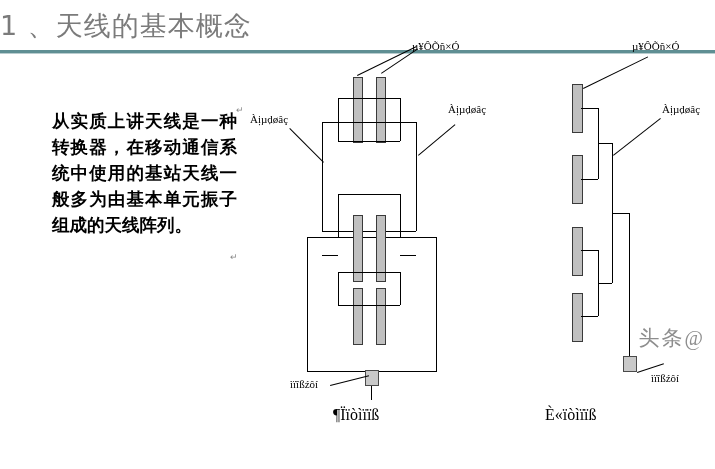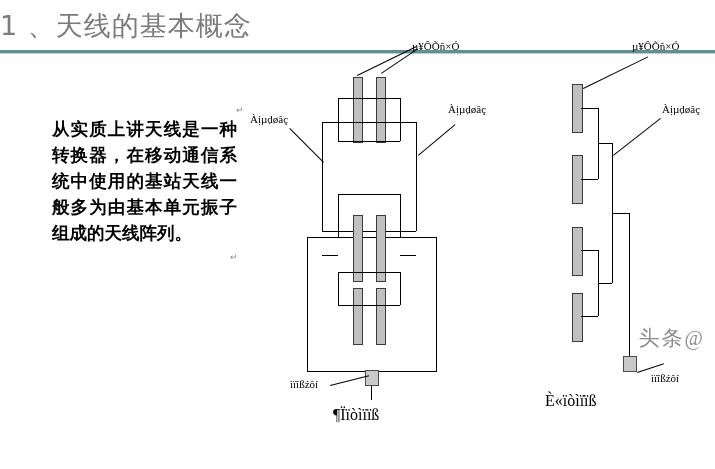--- a/index.html
+++ b/index.html
@@ -23,21 +23,21 @@
     position:absolute;left:0px;top:50px;width:715px;height:3px;
     background:#5f8f93;
   }
   .title-rule-thin{
     position:absolute;left:0px;top:53px;width:715px;height:1px;
     background:#b9cdcf;
   }
 
   
   .body-text{
-    position:absolute;left:52px;top:116px;width:185px;
+    position:absolute;left:52px;top:108px;width:185px;
     font-family:"DejaVu Sans", sans-serif;
     font-weight:bold;font-size:17.5px;line-height:26px;
     color:#000;letter-spacing:0px;text-align:justify;
   }
   .para-mark{
     position:absolute;font-size:9px;color:#8a8a8a;
   }
 
   
   .dipole{position:absolute;background:#c0c0c0;border:1px solid #3a3a3a;}
@@ -171,20 +171,20 @@
 
     <div class="leader" style="left:583px;top:88px;width:72px;transform:rotate(-26deg);"></div>
     <div class="lbl" style="left:632px;top:40px;">µ¥Ô­Õñ×Ó</div>
 
     <div class="leader" style="left:613px;top:155px;width:60px;transform:rotate(-38deg);"></div>
     <div class="lbl" style="left:662px;top:103px;">Àịµḍøâç</div>
 
     <div class="leader" style="left:637px;top:372px;width:28px;transform:rotate(-18deg);"></div>
     <div class="lbl" style="left:651px;top:372px;">ìïîßźôí</div>
 
-    <div class="caption" style="left:545px;top:392px;">È«ïòìïïß</div>
+    <div class="caption" style="left:545px;top:406px;">È«ïòìïïß</div>
   </div>
 
   <div class="watermark">
     <span>头条</span><span class="wm-at">@</span>
   </div>
 
 </div>
 
 </body></html>

